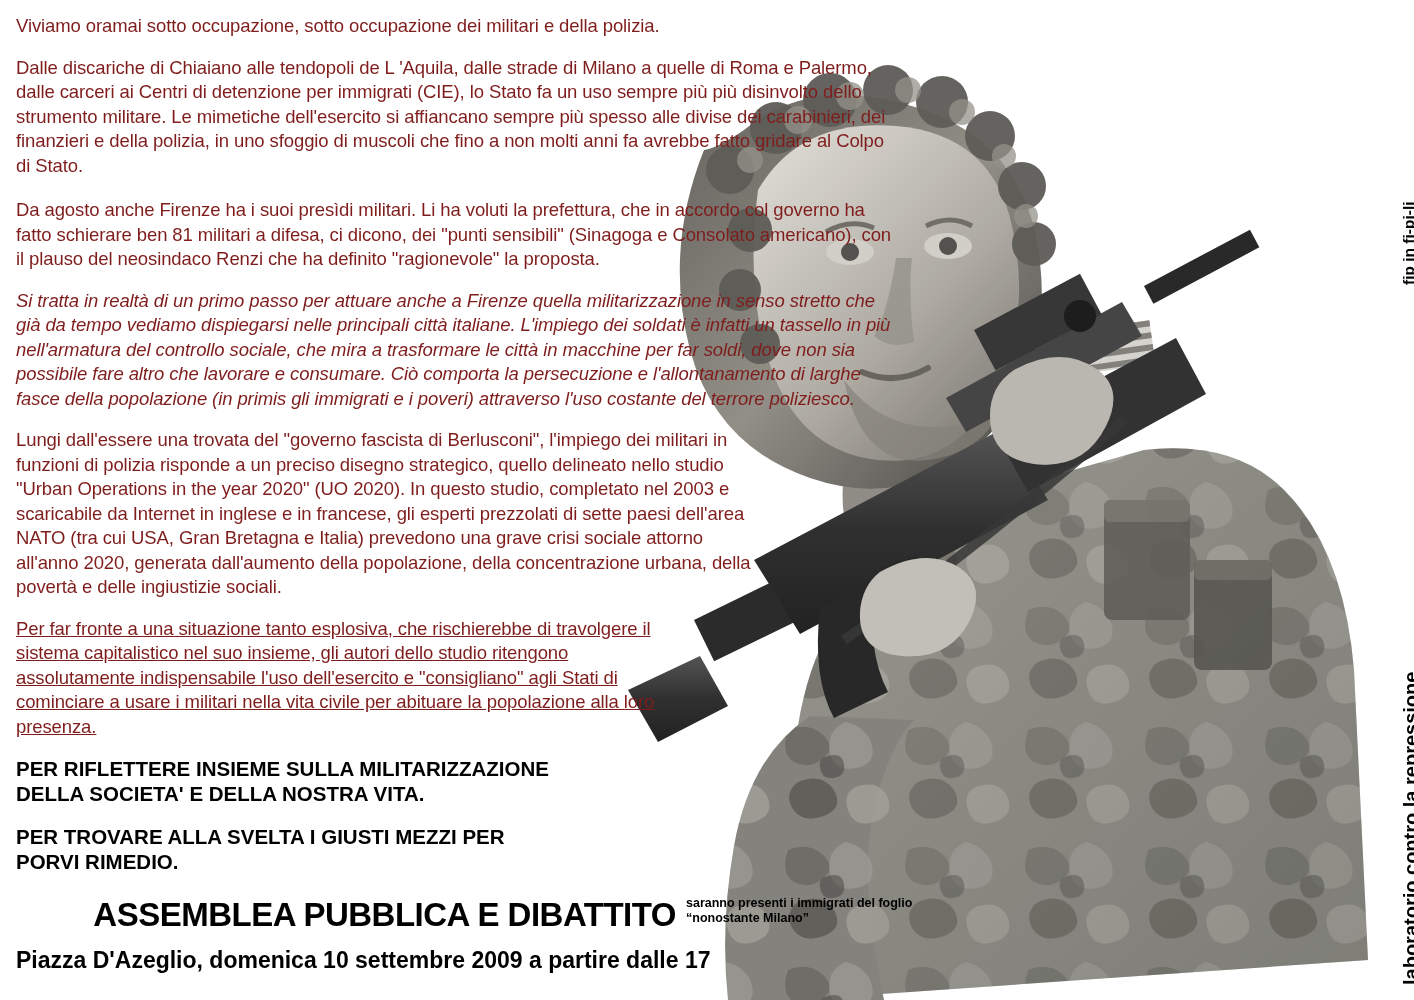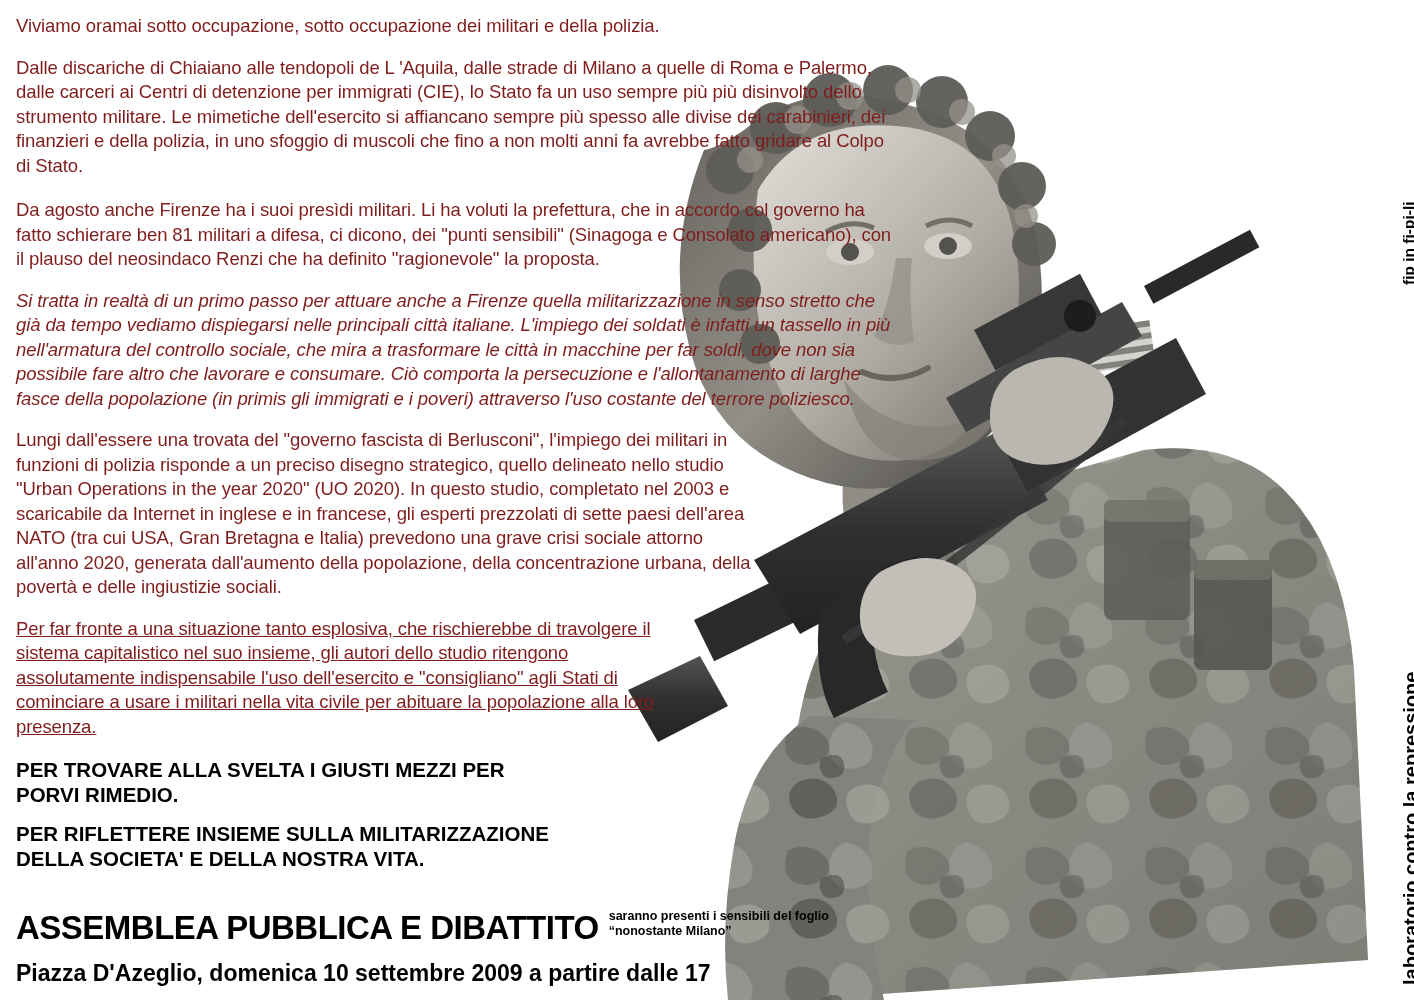--- a/index.html
+++ b/index.html
@@ -56,22 +56,23 @@
     font-size: 20.5px;
     line-height: 25px;
     margin: 0 0 14px 0;
     letter-spacing: 0px;
   }
   .bold-block.second { margin-top: 18px; }
 
   .assemblea-row {
     display: flex;
     align-items: flex-end;
-    margin-top: 38px;
+    margin-top: 22px;
     margin-bottom: 10px;
+    justify-content: flex-end;
   }
   .assemblea {
     font-weight: bold;
     font-size: 33px;
     line-height: 36px;
     letter-spacing: -0.5px;
     white-space: nowrap;
   }
   .assemblea-note {
     font-weight: bold;
@@ -251,28 +252,28 @@
 
   <div class="text-col">
 
     <p class="para p1">Viviamo oramai sotto occupazione, sotto occupazione dei militari e della polizia.</p>
     <p class="para p2">Dalle discariche di Chiaiano alle tendopoli de L 'Aquila, dalle strade di Milano a quelle di Roma e Palermo, dalle carceri ai Centri di detenzione per immigrati (CIE), lo Stato fa un uso sempre più più disinvolto dello strumento militare. Le mimetiche dell'esercito si affiancano sempre più spesso alle divise dei carabinieri, dei finanzieri e della polizia, in uno sfoggio di muscoli che fino a non molti anni fa avrebbe fatto gridare al Colpo di Stato.</p>
     <p class="para p3">Da agosto anche Firenze ha i suoi presìdi militari. Li ha voluti la prefettura, che in accordo col governo ha fatto schierare ben 81 militari a difesa, ci dicono, dei "punti sensibili" (Sinagoga e Consolato americano), con il plauso del neosindaco Renzi che ha definito "ragionevole" la proposta.</p>
     <p class="para p4">Si tratta in realtà di un primo passo per attuare anche a Firenze quella militarizzazione in senso stretto che già da tempo vediamo dispiegarsi nelle principali città italiane. L'impiego dei soldati è infatti un tassello in più nell'armatura del controllo sociale, che mira a trasformare le città in macchine per far soldi, dove non sia possibile fare altro che lavorare e consumare. Ciò comporta la persecuzione e l'allontanamento di larghe fasce della popolazione (in primis gli immigrati e i poveri) attraverso l'uso costante del terrore poliziesco.</p>
     <p class="para p5">Lungi dall'essere una trovata del "governo fascista di Berlusconi", l'impiego dei militari in funzioni di polizia risponde a un preciso disegno strategico, quello delineato nello studio "Urban Operations in the year 2020" (UO 2020). In questo studio, completato nel 2003 e scaricabile da Internet in inglese e in francese, gli esperti prezzolati di sette paesi dell'area  NATO (tra cui USA, Gran Bretagna e Italia) prevedono una grave crisi sociale attorno all'anno 2020, generata dall'aumento della popolazione, della concentrazione urbana, della povertà e delle ingiustizie sociali.</p>
     <p class="para p6">Per far fronte a una situazione tanto esplosiva, che rischierebbe di travolgere il sistema capitalistico nel suo insieme, gli autori dello studio ritengono assolutamente indispensabile l'uso dell'esercito e "consigliano" agli Stati di cominciare a usare i militari nella vita civile per abituare la popolazione alla loro presenza.</p>
 
+    <div class="bold-block" style="white-space: pre-line;">PER RIFLETTERE INSIEME SULLA MILITARIZZAZIONE
+DELLA SOCIETA' E DELLA NOSTRA VITA.</div>
     <div class="bold-block second" style="white-space: pre-line;">PER TROVARE ALLA SVELTA I GIUSTI MEZZI PER
 PORVI RIMEDIO.</div>
-    <div class="bold-block" style="white-space: pre-line;">PER RIFLETTERE INSIEME SULLA MILITARIZZAZIONE
-DELLA SOCIETA' E DELLA NOSTRA VITA.</div>
 
     <div class="assemblea-row">
       <div class="assemblea">ASSEMBLEA PUBBLICA E DIBATTITO</div>
-      <div class="assemblea-note">saranno presenti i sensibili del foglio “nonostante Milano”</div>
+      <div class="assemblea-note">saranno presenti i immigrati del foglio “nonostante Milano”</div>
     </div>
 
     <div class="piazza">Piazza D'Azeglio, domenica 10 settembre 2009 a partire dalle 17</div>
 
   </div>
 
   <div class="vert vert-top">fip in fi-pi-li</div>
   <div class="vert vert-bottom">laboratorio contro la repressione</div>
 
 </div>

